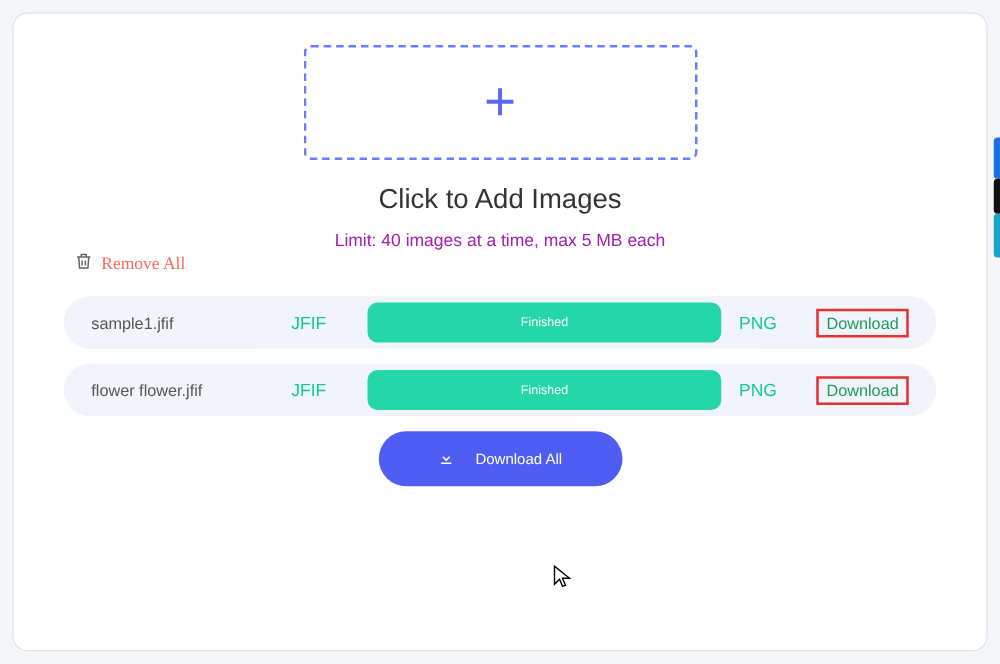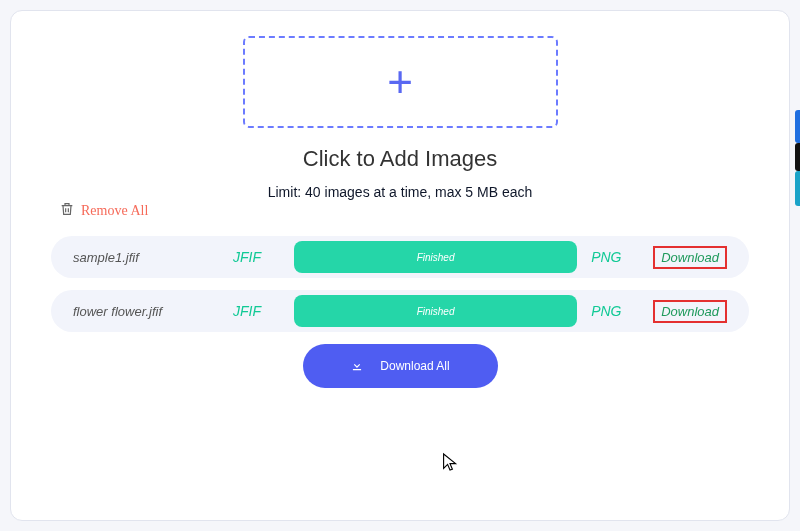--- a/index.html
+++ b/index.html
@@ -53,21 +53,21 @@
     }
     .add-title {
       text-align: center;
       font-size: 22px;
       color: #333;
       margin-top: 18px;
     }
     .limit-text {
       text-align: center;
       font-size: 14px;
-      color: #0f172a;
+      color: #a21caf;
       margin-top: 12px;
     }
     .remove-all {
       display: inline-flex;
       align-items: center;
       gap: 6px;
       margin-left: 8px;
       cursor: pointer;
       font-family: Liberation Serif, serif;
     }
@@ -85,21 +85,20 @@
       margin-top: 14px;
     }
     .file-row {
       background: #f2f4fb;
       border-radius: 22px;
       height: 42px;
       display: flex;
       align-items: center;
       padding: 0 22px;
       margin-bottom: 12px;
-      font-style: italic;
     }
     .file-name {
       color: #555;
       font-size: 13px;
       width: 160px;
       flex-shrink: 0;
     }
     .file-in-fmt {
       color: #10c995;
       font-size: 14px;

